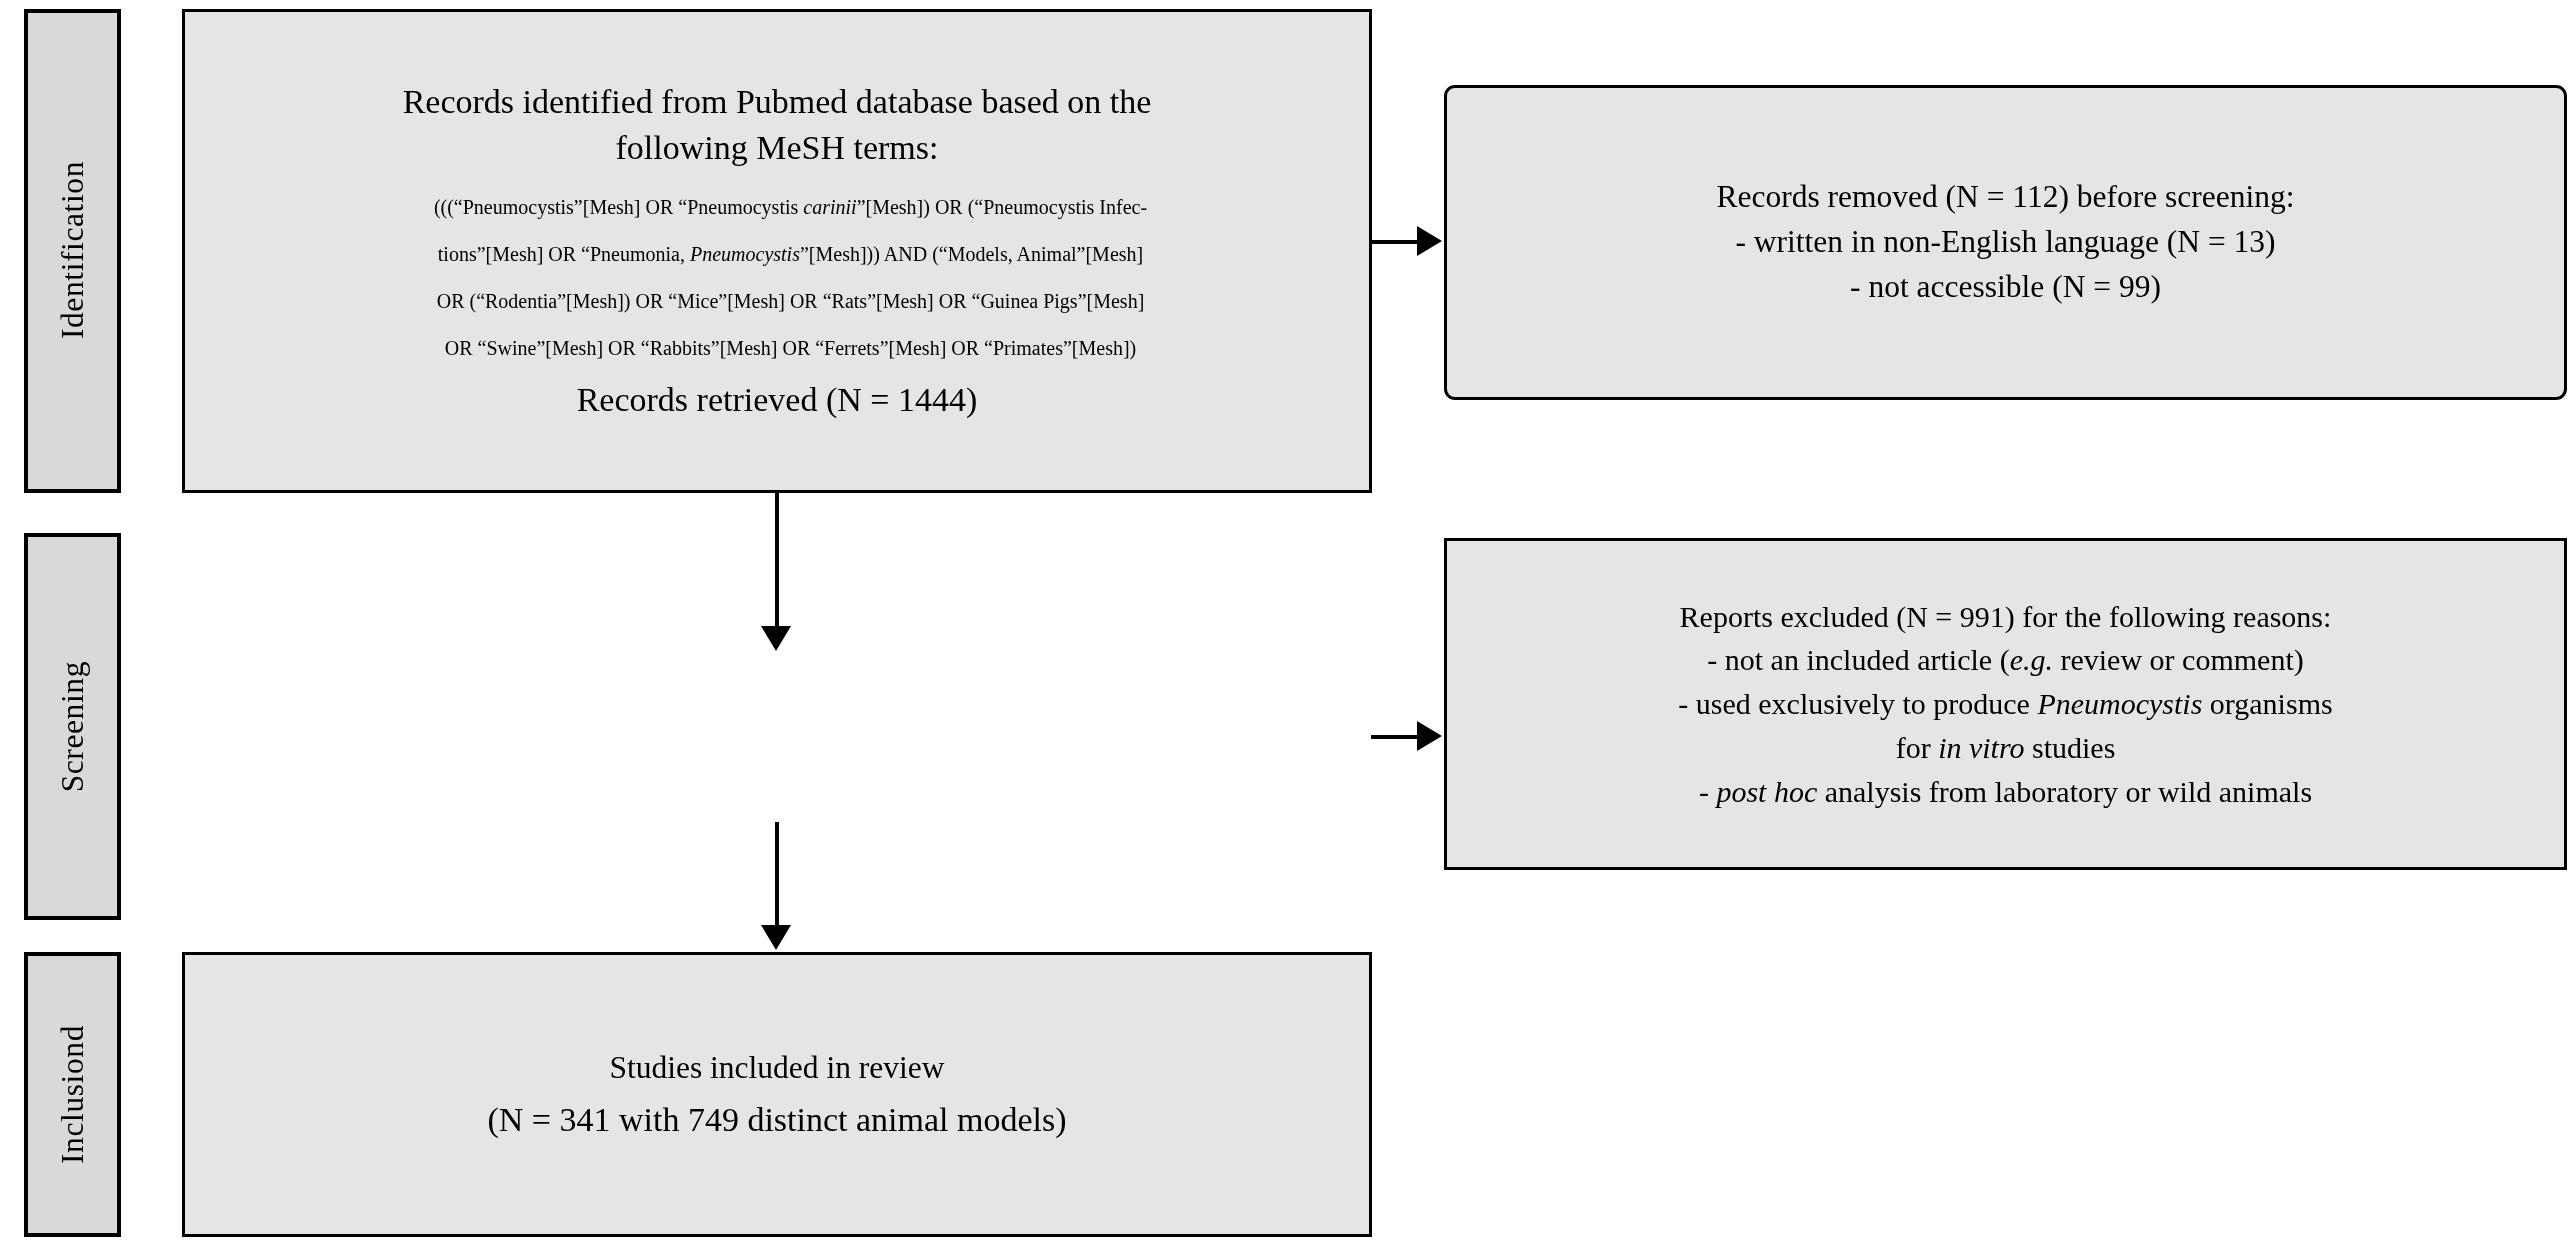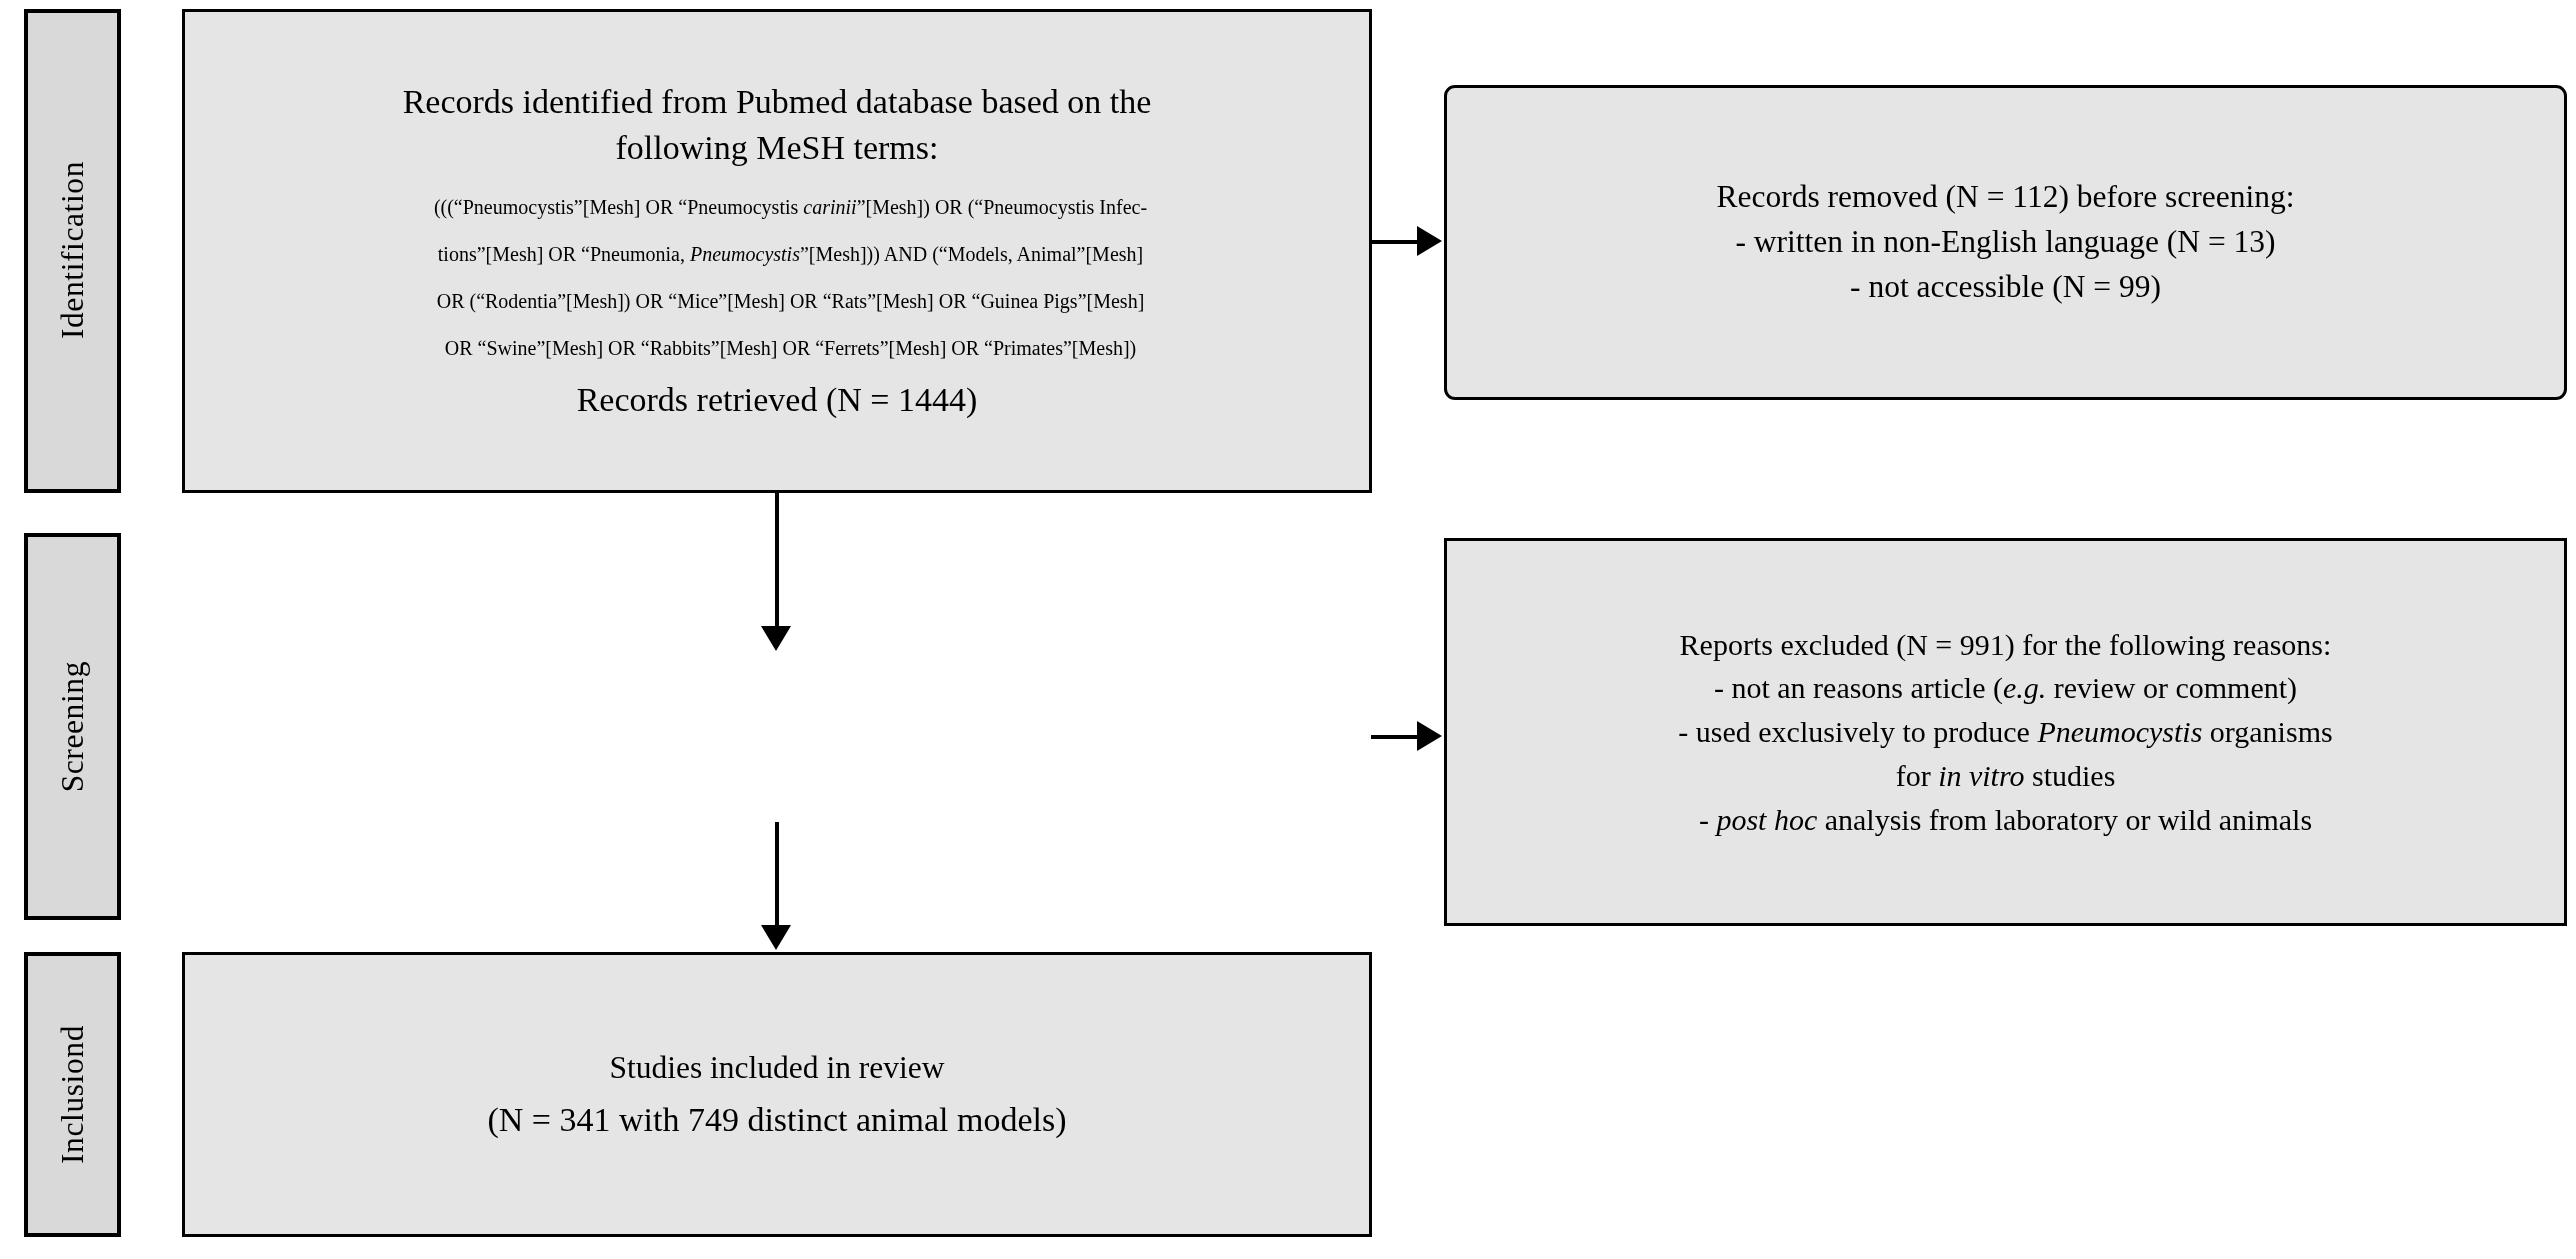--- a/index.html
+++ b/index.html
@@ -52,21 +52,21 @@
     display: flex;
     flex-direction: column;
     align-items: center;
     justify-content: center;
     text-align: center;
   }
 
   #box-identified    { left: 182px;  top: 8.5px;   width: 1190px; height: 484px; }
   #box-removed       { left: 1444px; top: 85px;  width: 1123px; height: 315px; border-radius: 11px; }
   #box-eligibility   { left: 182px;  top: 653px; width: 1190px; height: 170px; }
-  #box-excluded      { left: 1444px; top: 538px;  width: 1123px; height: 388px; text-align: right; }
+  #box-excluded      { left: 1444px; top: 538px;  width: 1123px; height: 332px; text-align: right; }
   #box-included      { left: 182px;  top: 952px; width: 1190px; height: 285px; }
 
   
   .heading-line {
     font-size: 34px;
     line-height: 1.34;
     padding: 0 24px;
   }
   .mesh-block {
     font-size: 20px;
@@ -174,21 +174,21 @@
     <div class="body-line">Records removed (N = 112) before screening:</div>
     <div class="body-line">- written in non-English language (N = 13)</div>
     <div class="body-line">- not accessible (N = 99)</div>
   </div>
 
 
   <div class="flow-box" id="box-excluded">
     <div class="body-line-sm">Reports excluded (N = 991) for the following reasons:</div>
 
     <div class="body-line-sm">
-      <span>- not an reasons article (</span><i class="it">e.g.</i><span> review or comment)</span>
+      <span>- not an included article (</span><i class="it">e.g.</i><span> review or comment)</span>
     </div>
 
     <div class="body-line-sm">
       <span>- used exclusively to produce </span><i class="it">Pneumocystis</i><span> organisms</span>
     </div>
 
     <div class="body-line-sm">
       <span>for </span><i class="it">in vitro</i><span> studies</span>
     </div>
 

